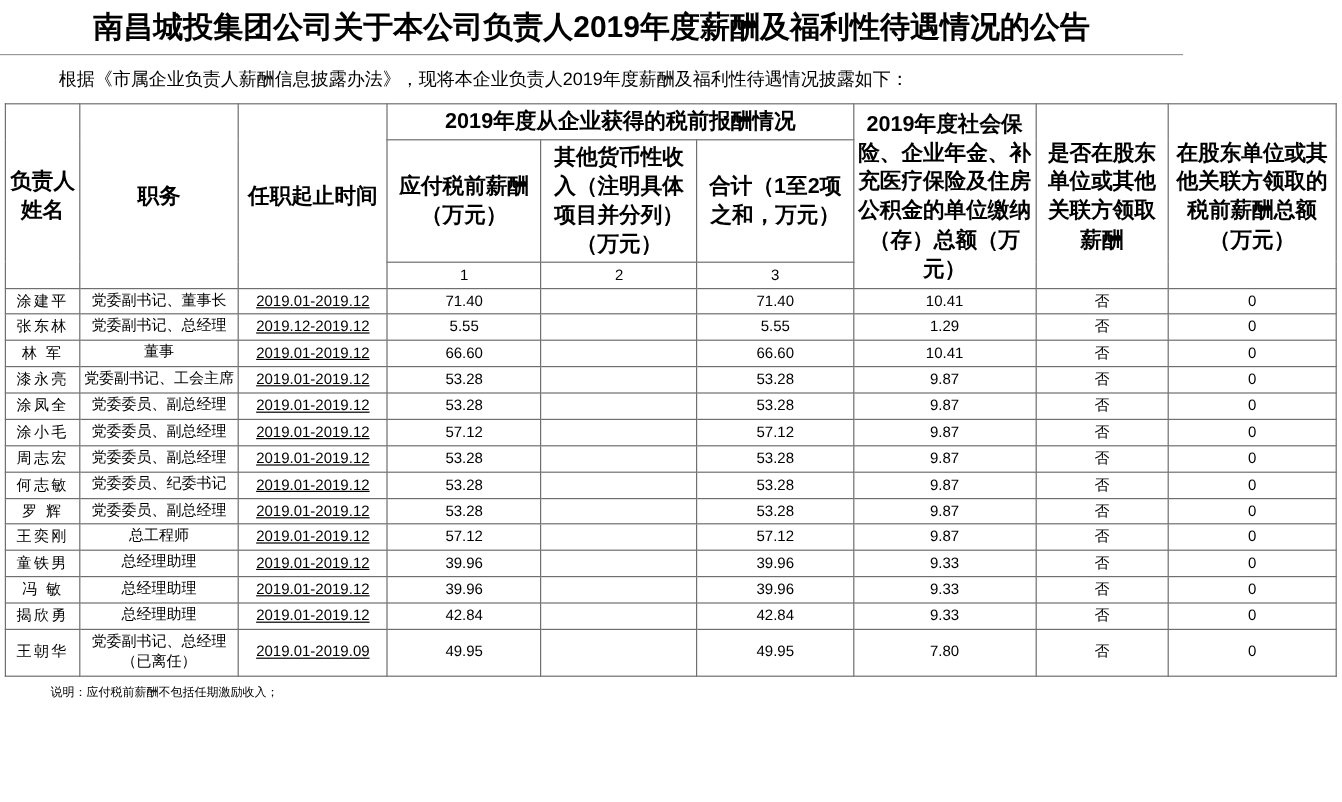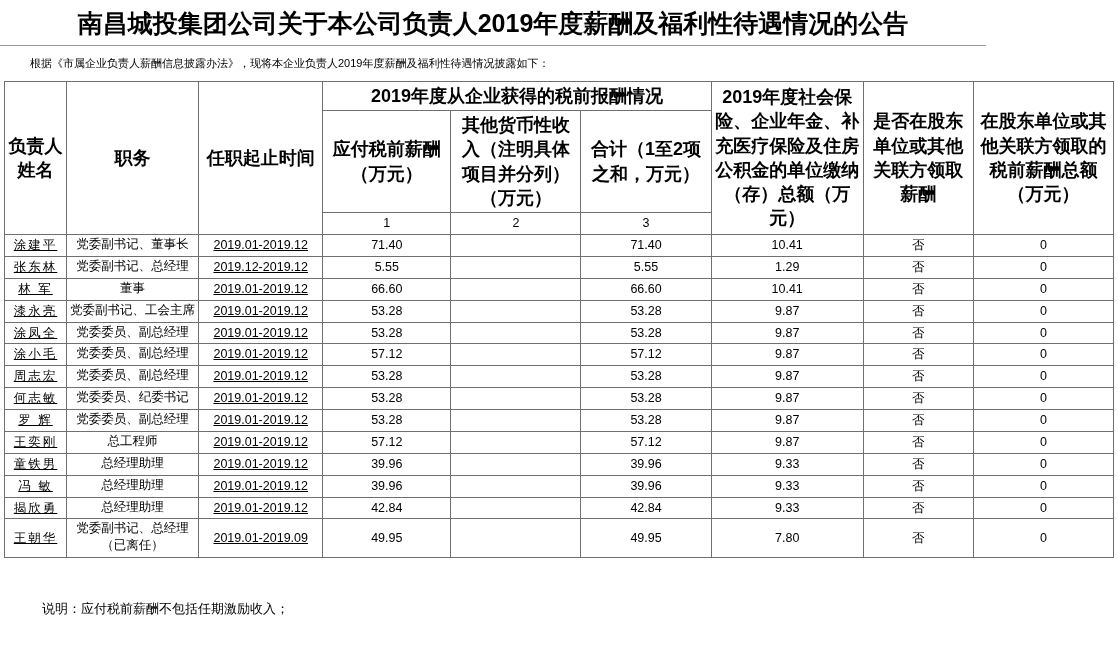--- a/index.html
+++ b/index.html
@@ -28,23 +28,24 @@
     letter-spacing: 0px;
     padding: 8px 0 6px 0;
     line-height: 1.25;
     white-space: nowrap;
   }
   .title-rule {
     border-top: 1px solid #9a9a9a;
     margin: 0 0 0 0;
   }
   .intro {
-    font-size: 11px;
+    font-size: 15px;
     padding: 10px 0 9px 30px;
     line-height: 1.4;
+    margin-left: 19px;
   }
   table.main {
     border-collapse: collapse;
     width: 1110px;
     margin: 0 4px;
     table-layout: fixed;
   }
   table.main th, table.main td {
     border: 1px solid #6f6f6f;
     text-align: center;
@@ -64,37 +65,35 @@
   }
   .num-row td {
     font-size: 12.5px;
     font-weight: normal;
     padding: 1px 2px;
   }
   td.name {
     font-size: 15px;
     letter-spacing: 2px;
     font-weight: normal;
-    text-decoration: underline;
   }
   td.post {
     font-size: 12.5px;
     font-family: Liberation Mono, monospace;
   }
   td.period {
     font-size: 12px;
     text-decoration: underline;
   }
   td.num {
     font-size: 13px;
   }
   .footnote {
-    font-size: 13px;
+    font-size: 10px;
     padding: 6px 0 0 42px;
-    margin-top: 36px;
   }
   .c0 { width: 62px; }
   .c1 { width: 132px; }
   .c2 { width: 124px; }
   .c3 { width: 128px; }
   .c4 { width: 130px; }
   .c5 { width: 130px; }
   .c6 { width: 152px; }
   .c7 { width: 110px; }
   .c8 { width: 140px; }

